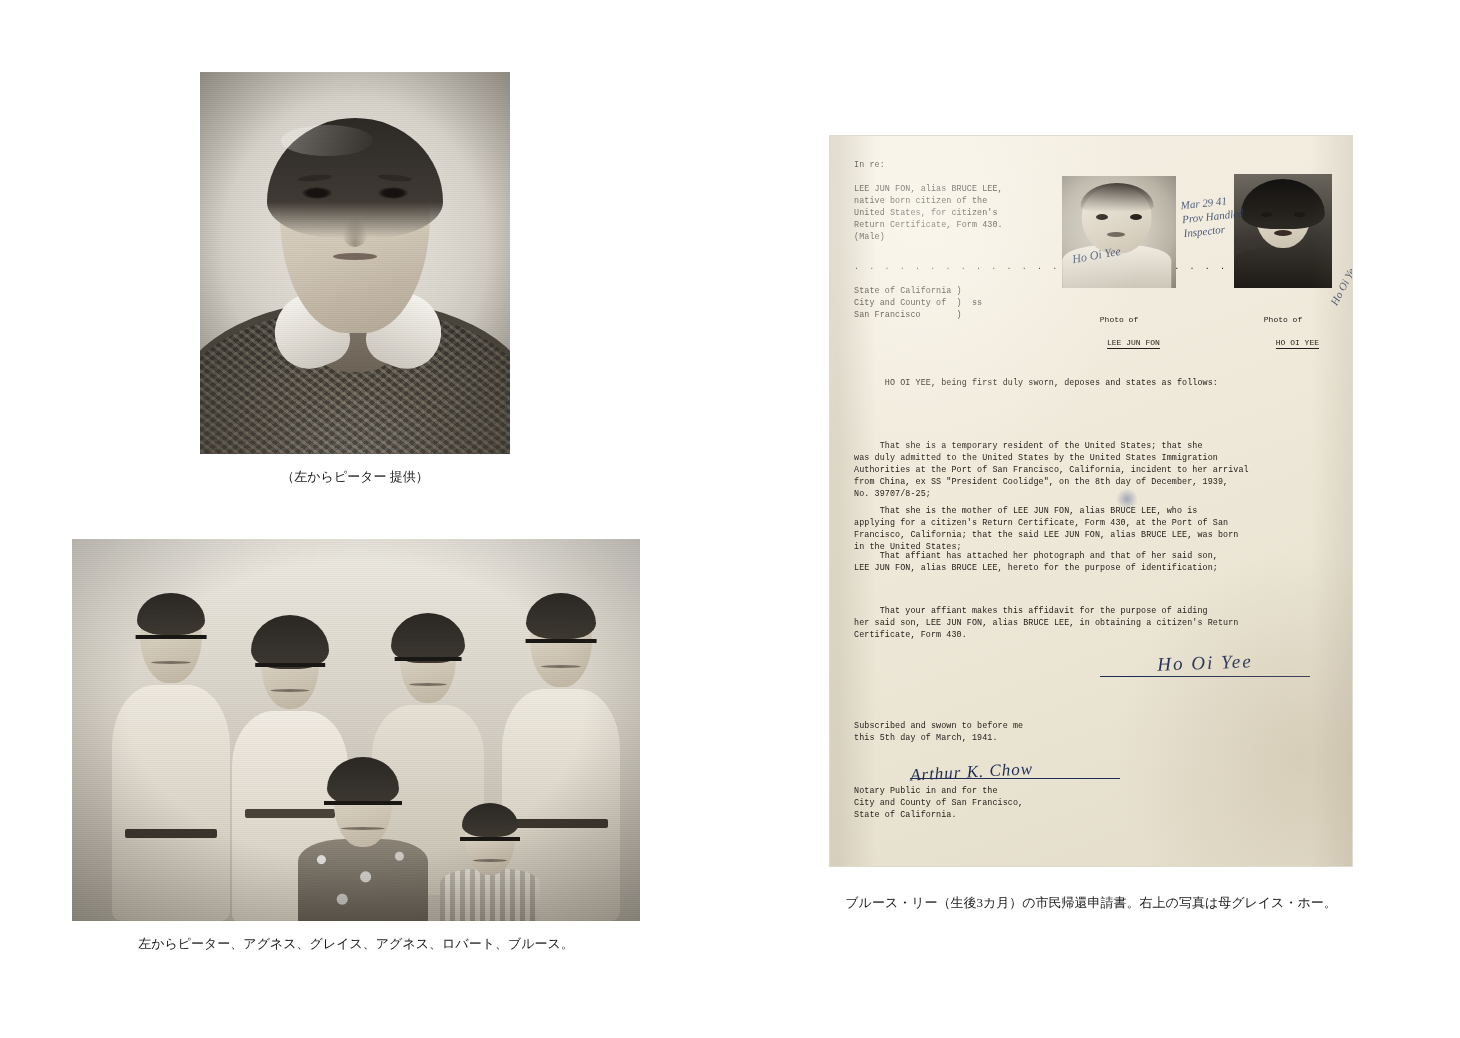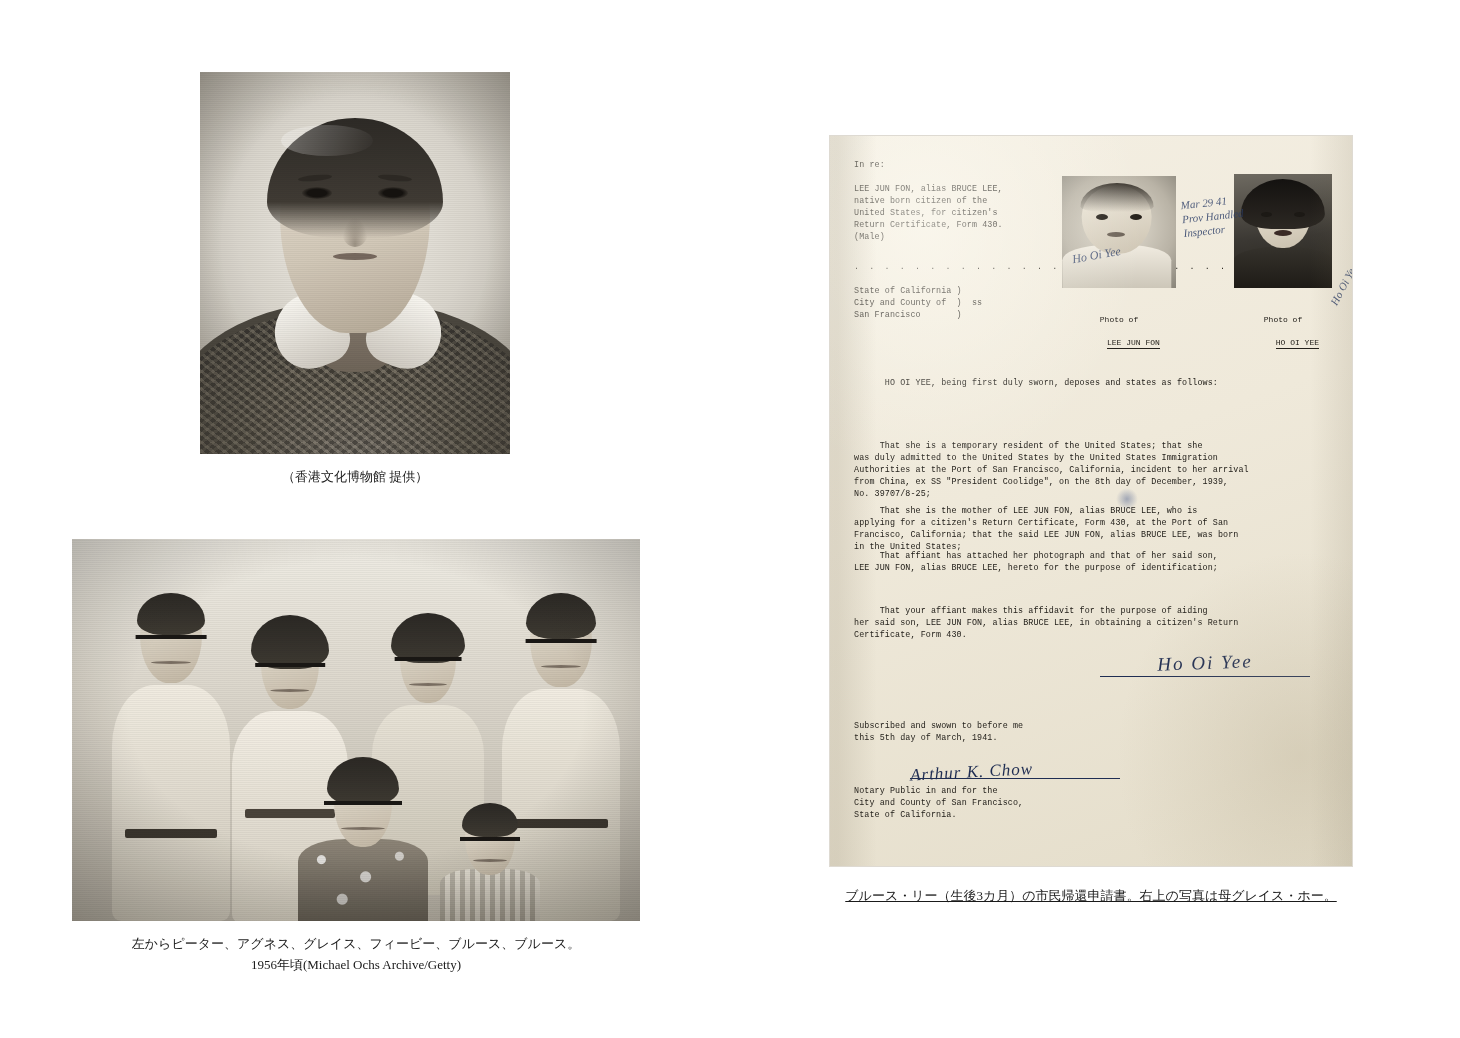--- a/index.html
+++ b/index.html
@@ -338,21 +338,21 @@
     display: block;
   }
   #sig-notary .sigline { border-bottom: 1.4px solid #1f2d52; margin-top: -2px; }
 
   #doc-smudge {
     position: absolute; left: 286px; top: 352px; width: 22px; height: 22px;
     background: radial-gradient(circle, rgba(70,90,140,.45), rgba(70,90,140,0) 70%);
     border-radius: 50%;
   }
 
-  #affidavit-caption { margin-top: 19px; text-decoration: underline; }
+  #affidavit-caption { margin-top: 26px; }
 </style>
 </head>
 <body>
 
 <div class="photo-block" id="portrait-block">
   <div id="portrait-photo">
     <div class="bg"></div>
     <div class="shoulders"></div>
     <div class="knit"></div>
     <div class="neck"></div>
@@ -363,21 +363,21 @@
     <div class="brow l"></div>
     <div class="brow r"></div>
     <div class="eye l"></div>
     <div class="eye r"></div>
     <div class="nose"></div>
     <div class="mouth"></div>
     <div class="vignette"></div>
     <div class="grain"></div>
   </div>
   <div class="caption">
-    <div>（香港文化博物館 提供）</div>
+    <div>（左からピーター 提供）</div>
   </div>
 </div>
 
 <div class="photo-block" id="family-block">
   <div id="family-photo">
     <div class="fbg"></div>
 
     <div class="person" style="left:40px; top:38px; width:118px; height:344px;">
       <div class="body" style="top:108px; width:118px; height:236px; background:linear-gradient(180deg,#f1ece1,#cdc7b9);"></div>
       <div class="belt" style="top:252px; width:92px;"></div>
@@ -435,22 +435,21 @@
       <div class="head" style="top:16px; width:50px; height:64px;"></div>
       <div class="hair2" style="top:8px; width:56px; height:34px;"></div>
       <div class="eyes" style="top:42px;"></div>
       <div class="mouth2" style="top:64px;"></div>
     </div>
 
     <div class="fvig"></div>
     <div class="grain2"></div>
   </div>
   <div class="caption">
-    <div>左からピーター、アグネス、グレイス、フィービー、ブルース、ブルース。</div>
-    <div>1956年頃(Michael Ochs Archive/Getty)</div>
+    <div>左からピーター、アグネス、グレイス、アグネス、ロバート、ブルース。</div>
   </div>
 </div>
 
 <div class="photo-block" id="affidavit-block">
   <div id="affidavit-doc">
 
     <div class="doc-text" id="doc-header">In re:
 
 LEE JUN FON, alias BRUCE LEE,
 native born citizen of the

